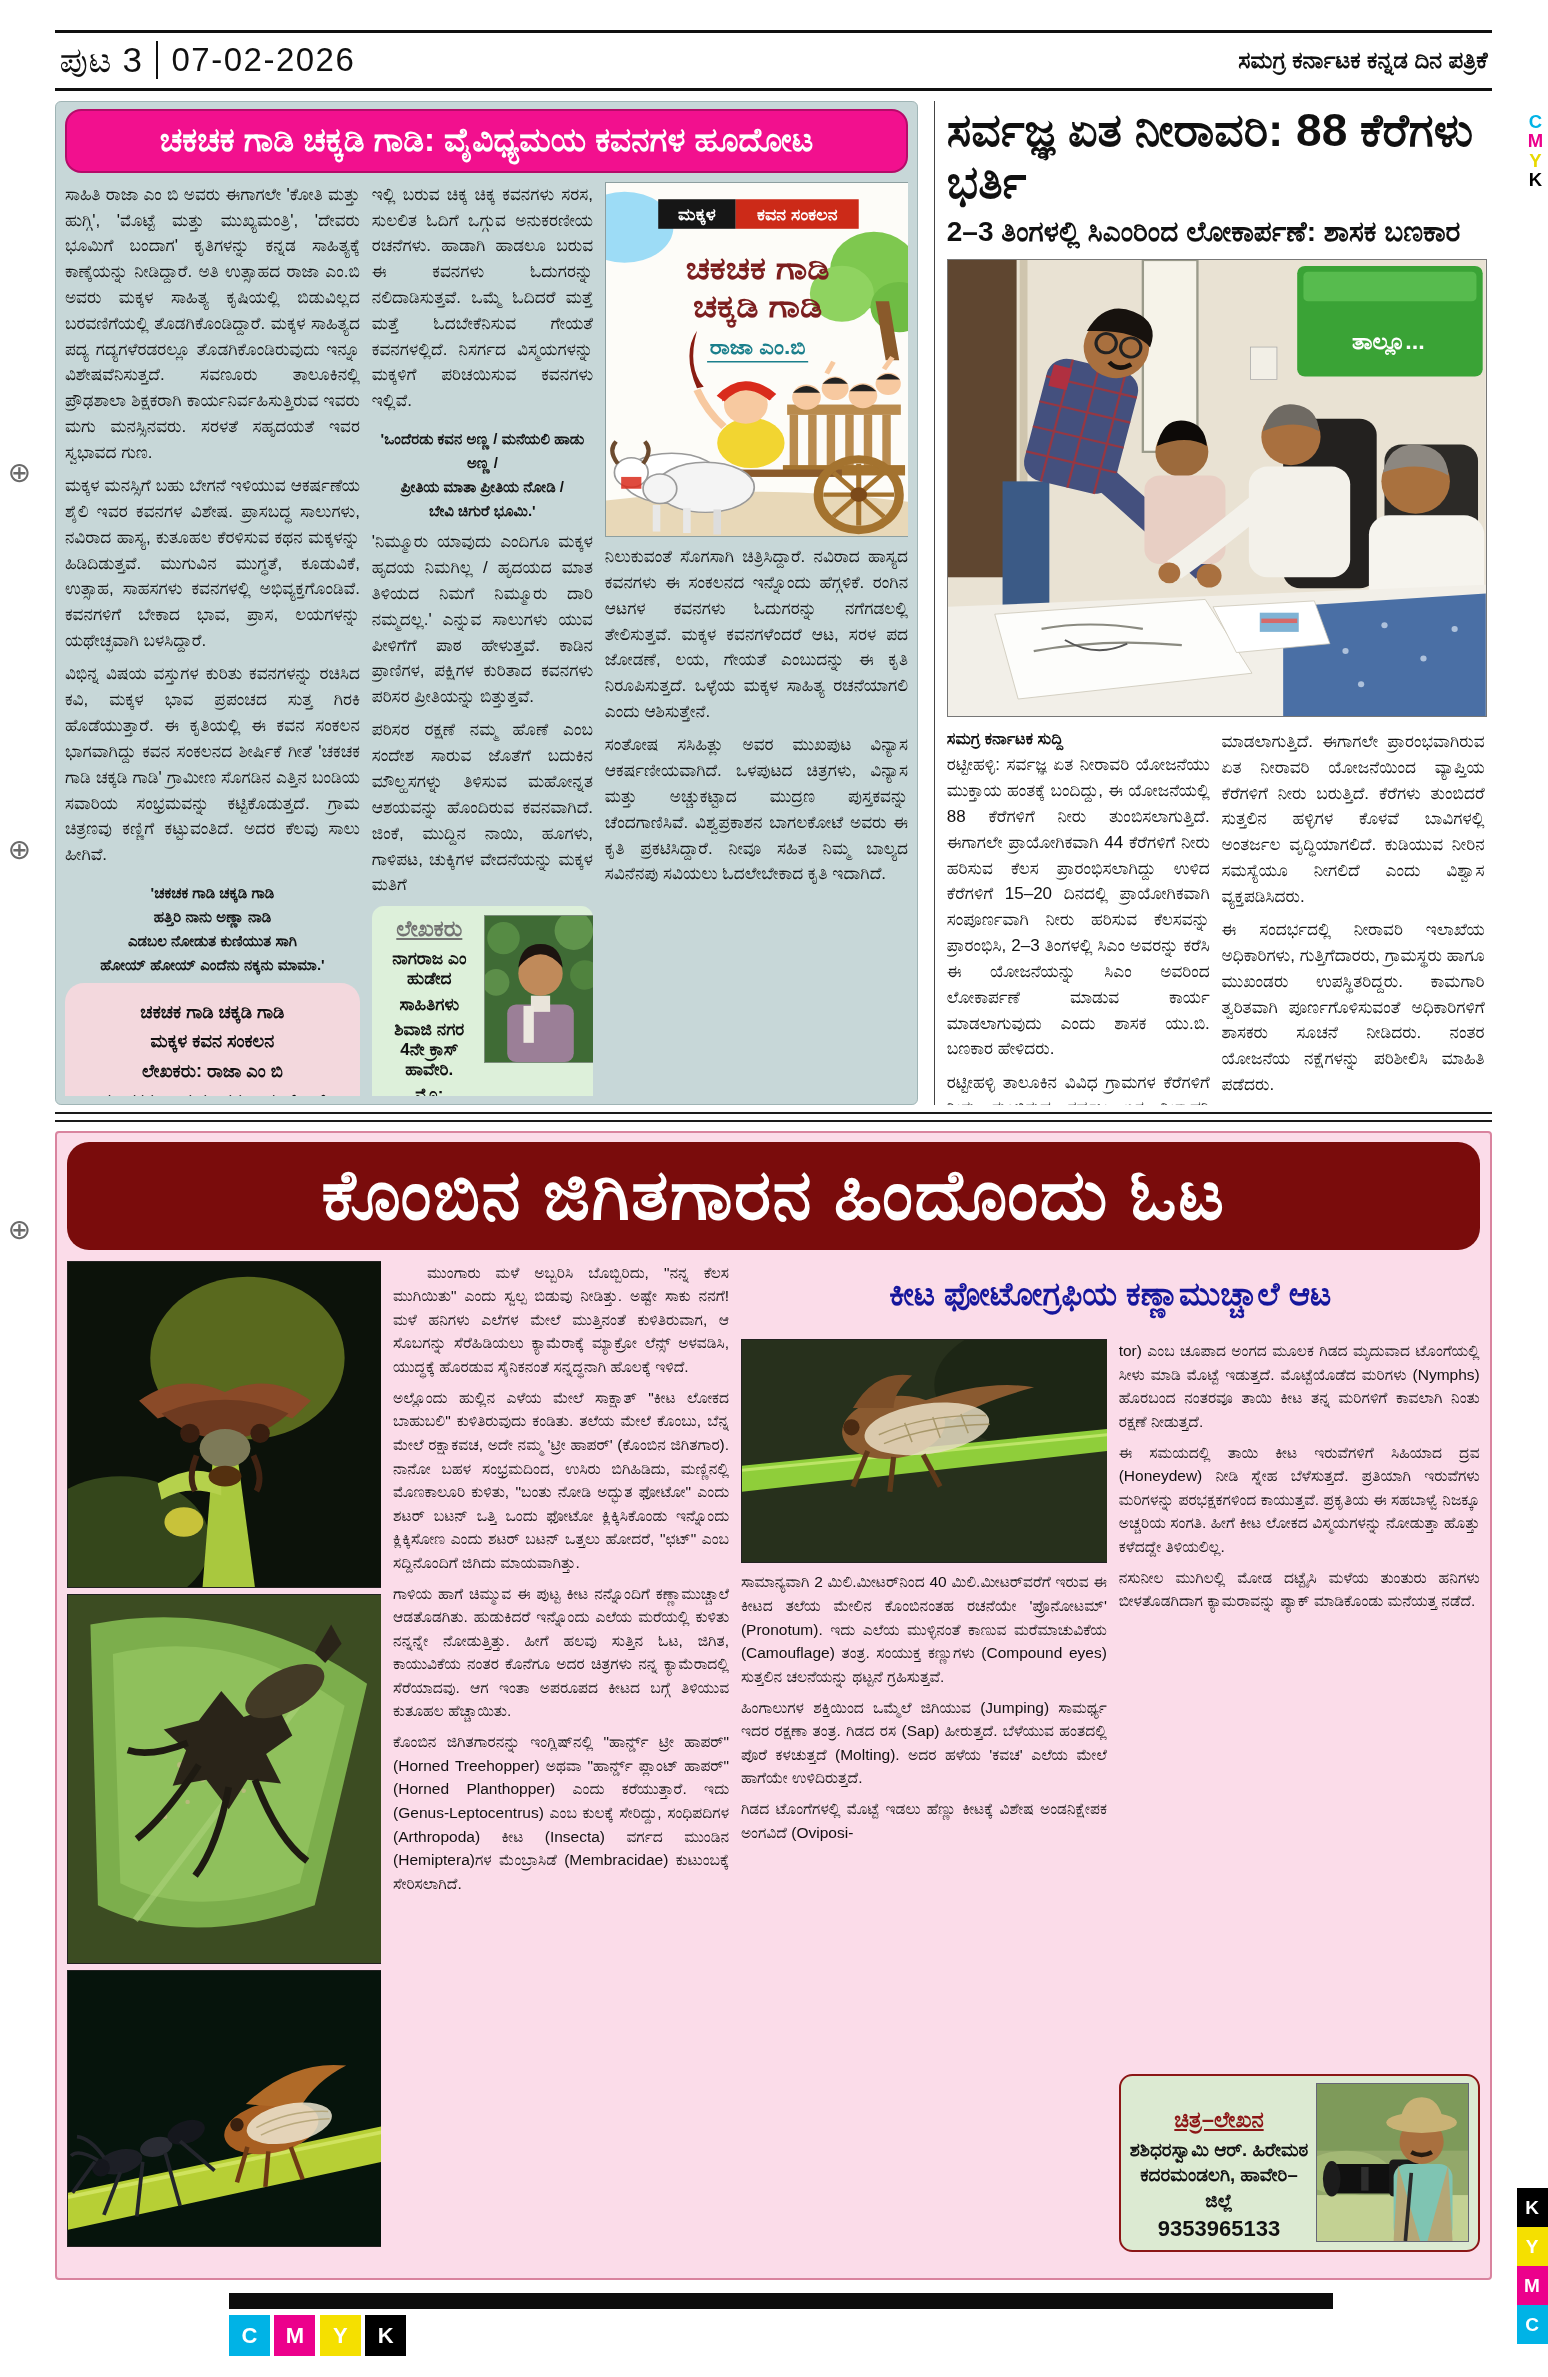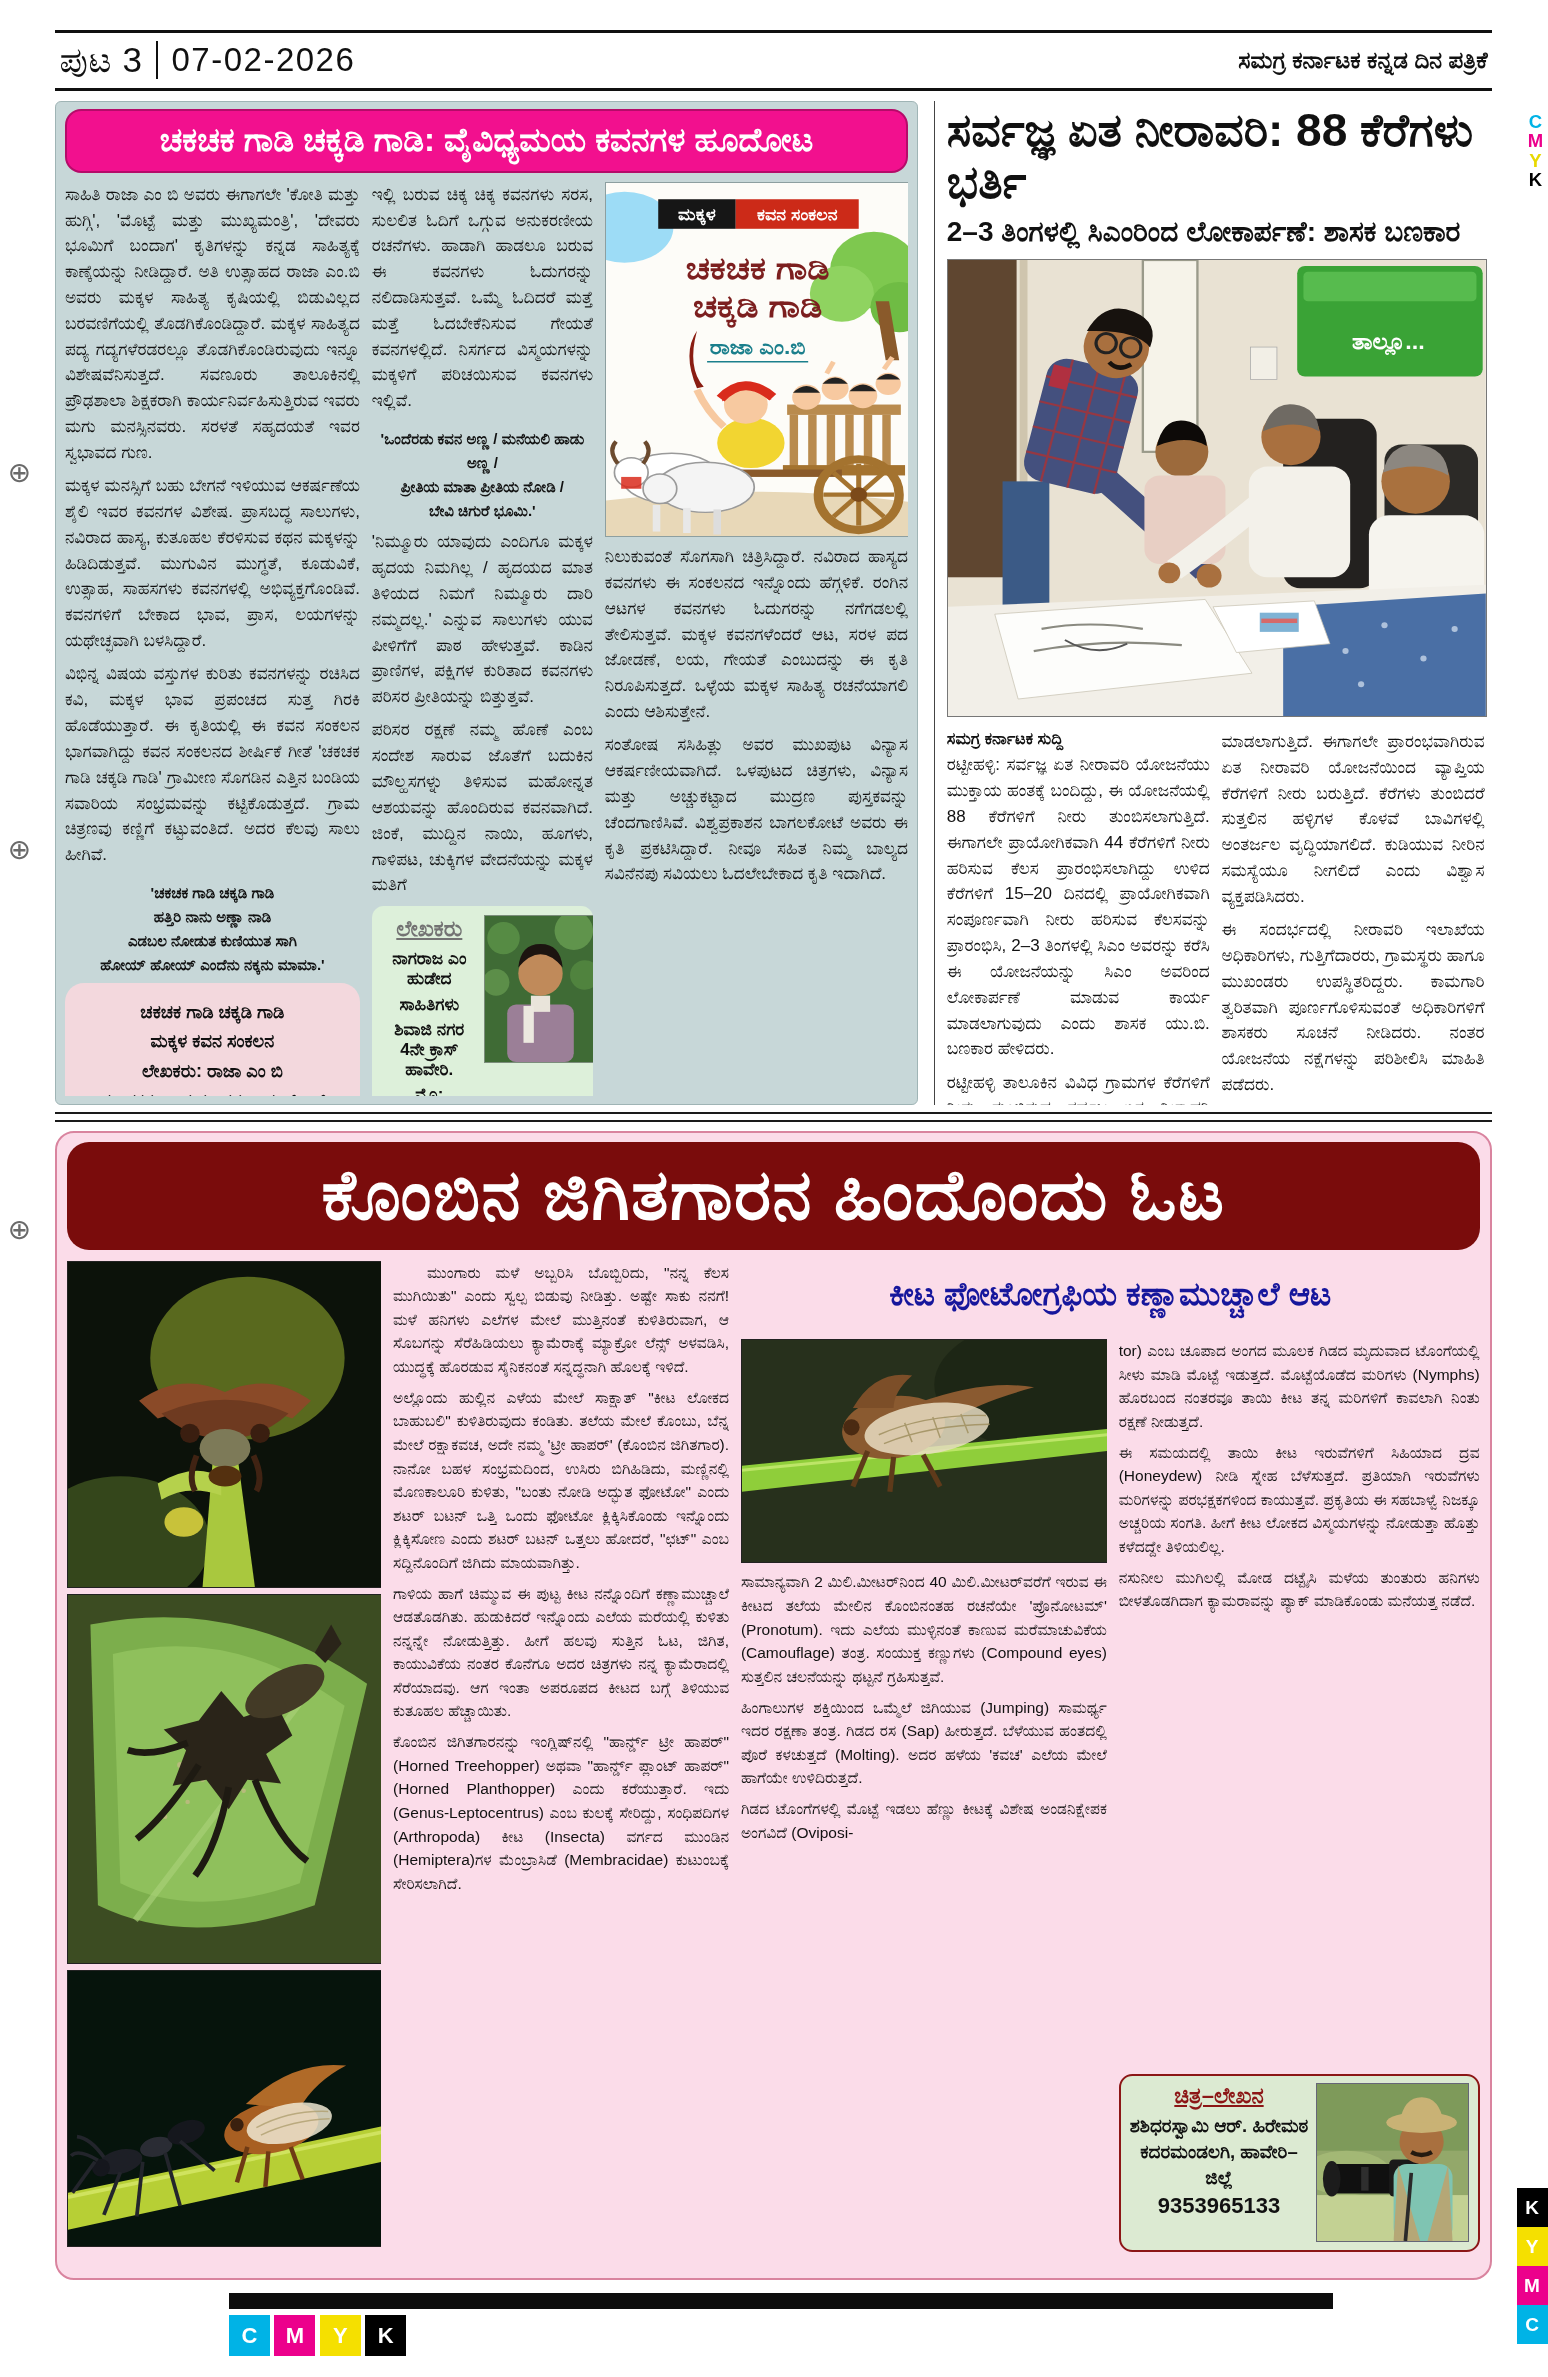--- a/index.html
+++ b/index.html
@@ -44,36 +44,36 @@
   .irr-sub{font-size:28px;font-weight:800;margin:0 0 10.3px;}
   .irr-photo{width:100%;height:456px;border:0.7px solid #777;}
   .irr-cols{display:flex;gap:11.8px;margin-top:8.9px;height:414px;overflow:hidden;}
   .irr-col{width:50%;overflow:hidden;}
   .dateline{font-size:16.2px;font-weight:800;margin:0 0 4.4px;}
 
   
   .sep{height:5.9px;border-top:2.2px solid #1a1a1a;border-bottom:2.2px solid #1a1a1a;margin:7.4px 0 8.9px;}
 
   
-  .hopper{background:#fbdcE9;border:2.2px solid #d9849f;border-radius:19px;height:1149px;
+  .hopper{background:#fbdcE9;border:2.2px solid #d9849f;border-radius:4px;height:1149px;
     box-sizing:border-box;padding:8.9px 10.3px;overflow:hidden;}
   .hopper-head{background:#7a0c0c;border-radius:22px;color:#fff;text-align:center;
     font-size:70px;font-weight:800;padding:13.3px 7.4px;letter-spacing:1.5px;}
   .hopper-grid{display:grid;grid-template-columns:314px 336px 366px 1fr;
     grid-template-rows:68px 1fr;gap:10.3px 11.8px;margin-top:10.3px;height:991px;}
   .ph-col{grid-row:1 / span 2;display:flex;flex-direction:column;gap:5.9px;overflow:hidden;}
   .ph-frame{border:1.5px solid #222;flex:0 0 auto;}
   .colB{grid-row:1 / span 2;overflow:hidden;}
   .subheadline{grid-column:3 / span 2;color:#16169c;font-size:32.5px;font-weight:800;text-align:center;align-self:center;}
   .colC{overflow:hidden;display:flex;flex-direction:column;}
   .colD{overflow:hidden;display:flex;flex-direction:column;}
   .hopper .bodytext{font-size:15.5px;}
   .lead-indent{text-indent:34px;}
   .creditbox{margin-top:auto;border:2.2px solid #8c1616;border-radius:13.3px;background:#dcead2;
-    padding:7.4px 8.9px;display:flex;gap:7.4px;align-items:flex-start;flex:0 0 auto;}
+    padding:7.4px 8.9px;display:flex;gap:7.4px;align-items:flex-end;flex:0 0 auto;}
   .credit-text{flex:1;text-align:center;}
   .credit-head{color:#8c1616;font-size:22px;font-weight:800;text-decoration:underline;margin:0 0 5.9px;}
   .credit-line{font-size:18.5px;font-weight:700;margin:3.7px 0;}
   .credit-phone{font-size:22px;font-weight:800;margin-top:4.4px;}
   .credit-photo{width:151px;height:157px;border:0.7px solid #667;flex:0 0 auto;}
 
   
   .bottombar{margin:13.3px 0 0 174px;width:1104px;height:16.2px;background:#0d0d0d;}
   .cmykrow{display:flex;margin:5.9px 0 0 174px;}
   .cmyk-sq{width:41px;height:41px;display:flex;align-items:center;justify-content:center;

